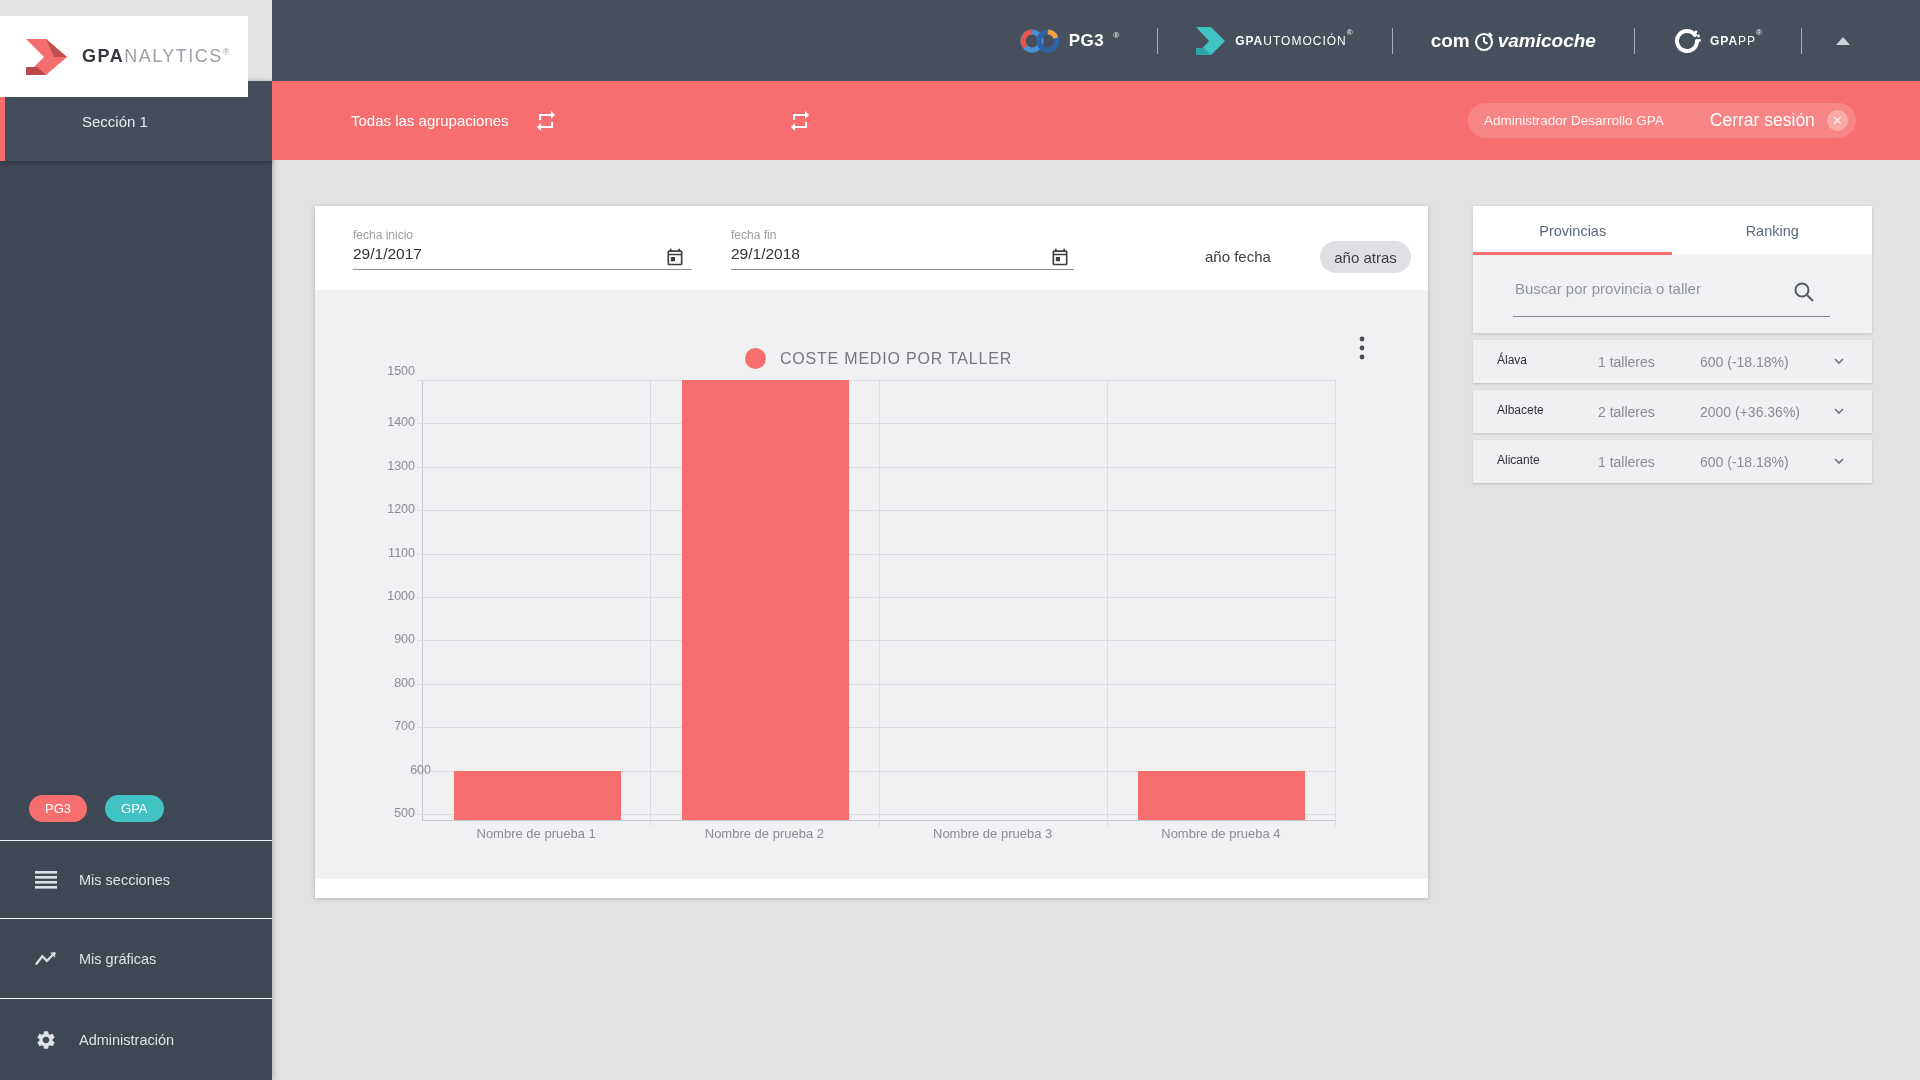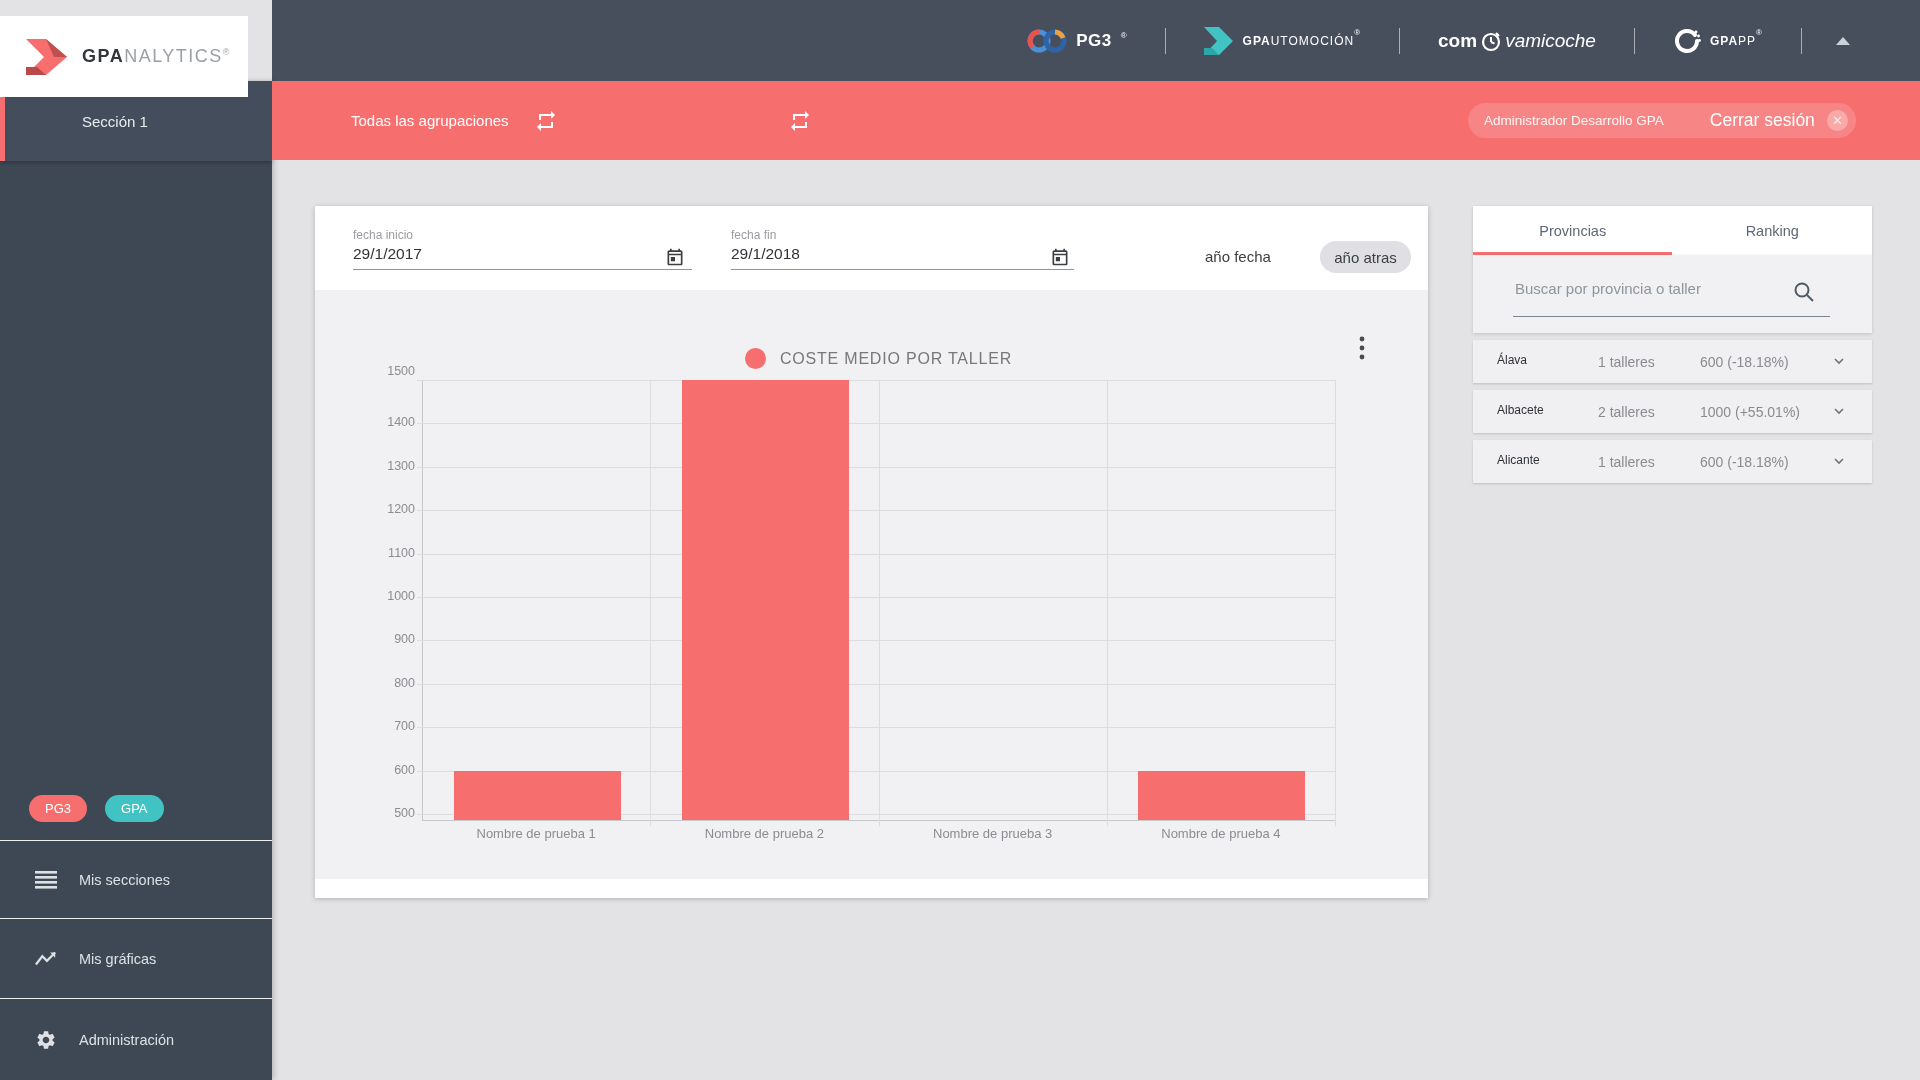--- a/index.html
+++ b/index.html
@@ -12,21 +12,21 @@
   .brandtext .b2{color:#9ba0a6;}
   .brandtext sup{font-size:9px;color:#9ba0a6;letter-spacing:0;}
   .topbar{position:absolute;left:272px;top:0;width:1648px;height:81px;background:#474f5d;display:flex;align-items:center;justify-content:flex-end;color:#fff;}
   .topapps{display:flex;align-items:center;height:100%;margin-right:30px;}
   .appitem{display:flex;align-items:center;gap:9px;padding:0 38px;}
   .appitem .t{font-size:17px;font-weight:bold;letter-spacing:.5px;}
   .appitem sup{font-size:8px;position:relative;top:-5px;}
   .vsep{width:1px;height:26px;background:rgba(255,255,255,.55);}
   .smallcaps{font-size:12px;letter-spacing:1px;}
   .comlogo{font-size:19px;display:flex;align-items:center;gap:3px;}
-  .comlogo .it{font-style:italic;font-weight:normal;}
+  .comlogo .it{font-style:italic;font-weight:bold;}
   .comlogo .bd{font-weight:bold;}
   .caretup{width:0;height:0;border-left:7px solid transparent;border-right:7px solid transparent;border-bottom:8px solid #ccd2d9;margin:0 40px 0 34px;}
 
   
   .sidebar{position:absolute;left:0;top:81px;width:272px;height:999px;background:#3e4754;box-shadow:2px 0 5px rgba(0,0,0,.18);}
   .sectionrow{position:absolute;left:0;top:0;width:272px;height:80px;background:#444d5b;border-left:5px solid #f76e6e;box-sizing:border-box;display:flex;align-items:center;padding-left:77px;color:#e9ecef;font-size:15px;box-shadow:0 2px 4px rgba(0,0,0,.22);}
   .badges{position:absolute;left:29px;top:714px;display:flex;gap:18px;}
   .badge{height:27px;border-radius:14px;display:flex;align-items:center;justify-content:center;padding:0 16px;color:#fff;font-size:13px;}
   .menurow{position:absolute;left:0;width:272px;display:flex;align-items:center;gap:22px;padding-left:35px;box-sizing:border-box;color:#dde1e6;font-size:14.5px;border-top:1px solid #edf0f2;cursor:pointer;}
   .mr1{top:759px;height:78px;}
@@ -243,21 +243,21 @@
           <div class="hgrid" style="top: 0px;"></div>
           <div class="vgrid" style="left: 227.25px;"></div>
           <div class="vgrid" style="left: 455.5px;"></div>
           <div class="vgrid" style="left: 683.75px;"></div>
           <div class="vgrid" style="left: 912px;"></div>
           <div class="bar" style="left: 30.625px; height: 49.4px; background: rgb(247, 110, 110);"></div>
           <div class="bar" style="left: 258.875px; height: 440px; background: rgb(247, 110, 110);"></div>
           <div class="bar" style="left: 715.375px; height: 49.4px; background: rgb(247, 110, 110);"></div>
         </div>
     <div class="ylab" style="top: 516px;">500</div>
-        <div class="ylab" style="top: 472.6px;">600</div>
+        <div class="ylab" style="top: 472.6px; padding-left: 16px;">600</div>
         <div class="ylab" style="top: 429.2px;">700</div>
         <div class="ylab" style="top: 385.8px;">800</div>
         <div class="ylab" style="top: 342.4px;">900</div>
         <div class="ylab" style="top: 299px;">1000</div>
         <div class="ylab" style="top: 255.6px;">1100</div>
         <div class="ylab" style="top: 212.2px;">1200</div>
         <div class="ylab" style="top: 168.8px;">1300</div>
         <div class="ylab" style="top: 125.4px;">1400</div>
         <div class="ylab" style="top: 74px;">1500</div>
         <div class="xlab" style="left: 111.125px;">Nombre de prueba 1</div>
@@ -288,21 +288,21 @@
       <span class="pname">Álava</span>
       <span class="pcount">1 talleres</span>
       <span class="pval">600 (-18.18%)</span>
       <span class="chev"><svg width="16" height="16" viewBox="0 0 24 24">
             <polyline points="6,9 12,15 18,9" fill="none" stroke="#6b7480" stroke-width="2.4"></polyline>
           </svg></span>
     </div>
     <div class="prow">
       <span class="pname">Albacete</span>
       <span class="pcount">2 talleres</span>
-      <span class="pval">1000 (+55.01%)</span>
+      <span class="pval">2000 (+36.36%)</span>
       <span class="chev"><svg width="16" height="16" viewBox="0 0 24 24">
             <polyline points="6,9 12,15 18,9" fill="none" stroke="#6b7480" stroke-width="2.4"></polyline>
           </svg></span>
     </div>
     <div class="prow">
       <span class="pname">Alicante</span>
       <span class="pcount">1 talleres</span>
       <span class="pval">600 (-18.18%)</span>
       <span class="chev"><svg width="16" height="16" viewBox="0 0 24 24">
             <polyline points="6,9 12,15 18,9" fill="none" stroke="#6b7480" stroke-width="2.4"></polyline>

